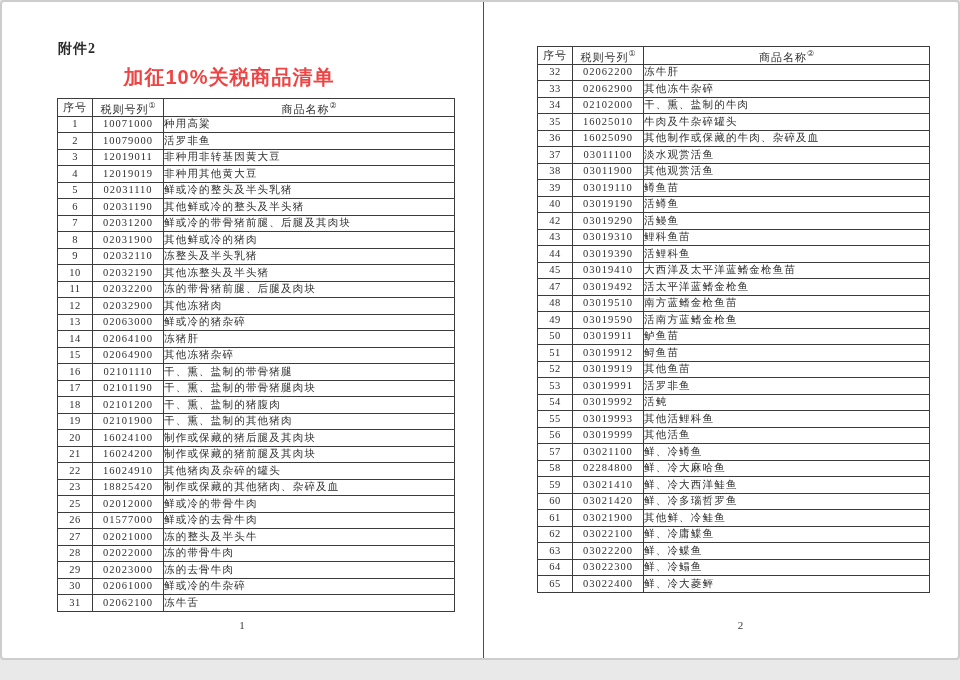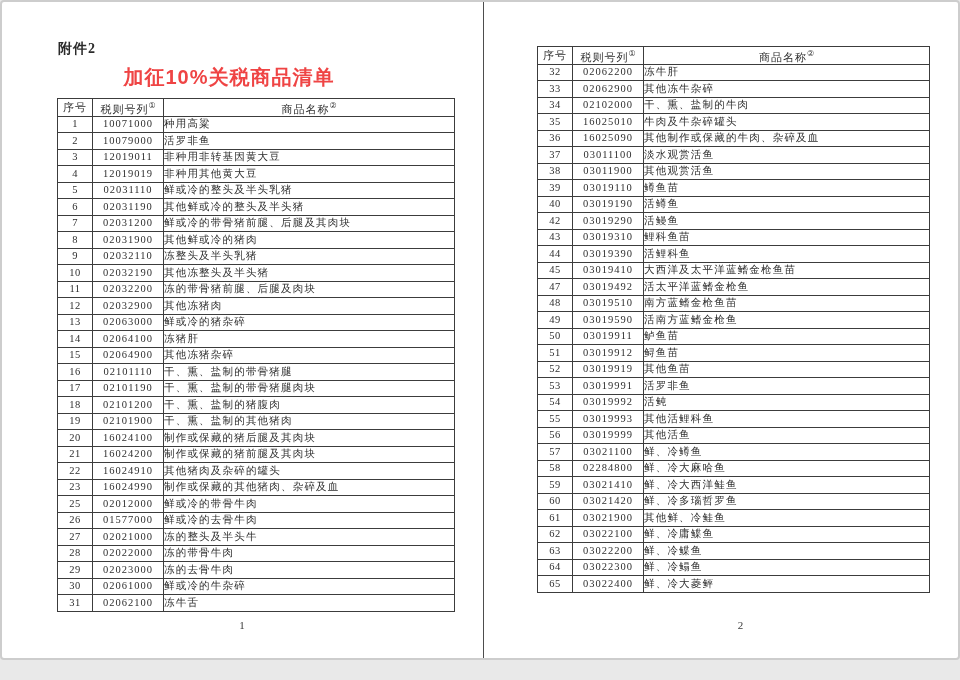--- a/index.html
+++ b/index.html
@@ -176,21 +176,21 @@
             <td class="col-code">16024200</td>
             <td class="col-name">制作或保藏的猪前腿及其肉块</td>
           </tr>
           <tr>
             <td class="col-index">22</td>
             <td class="col-code">16024910</td>
             <td class="col-name">其他猪肉及杂碎的罐头</td>
           </tr>
           <tr>
             <td class="col-index">23</td>
-            <td class="col-code">16024990</td>
+            <td class="col-code">18825420</td>
             <td class="col-name">制作或保藏的其他猪肉、杂碎及血</td>
           </tr>
           <tr>
             <td class="col-index">25</td>
             <td class="col-code">02012000</td>
             <td class="col-name">鲜或冷的带骨牛肉</td>
           </tr>
           <tr>
             <td class="col-index">26</td>
             <td class="col-code">01577000</td>

